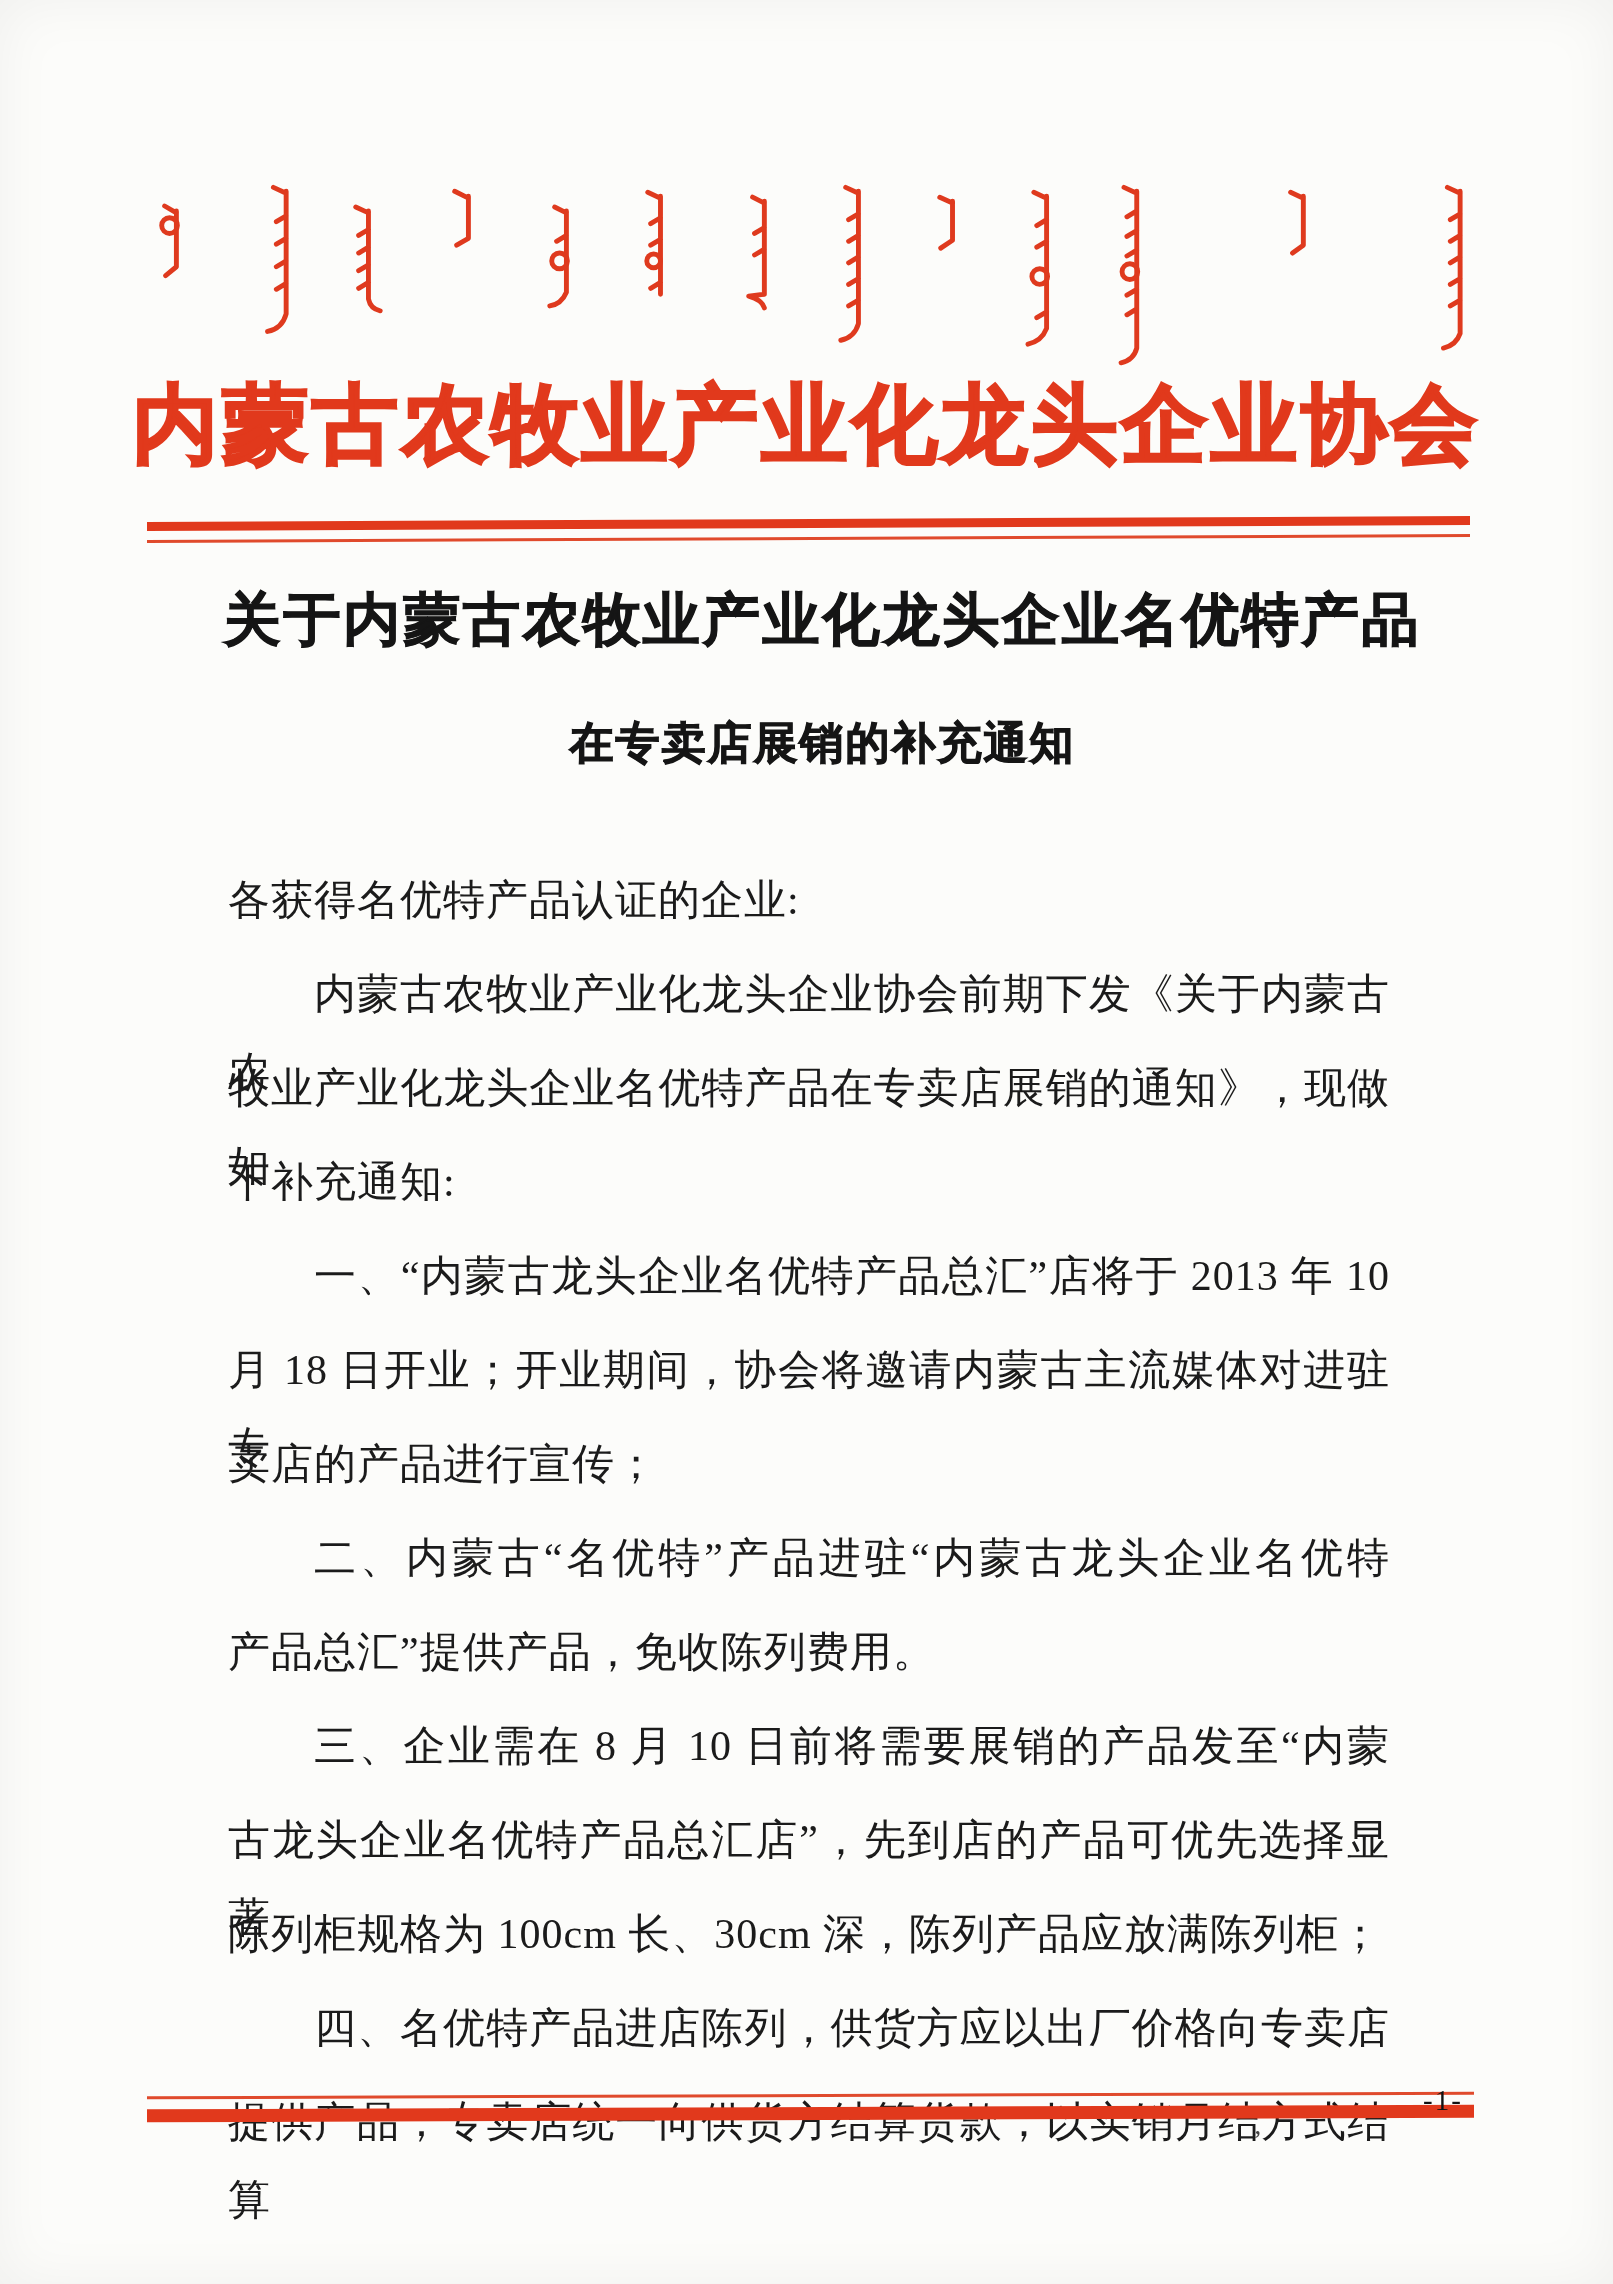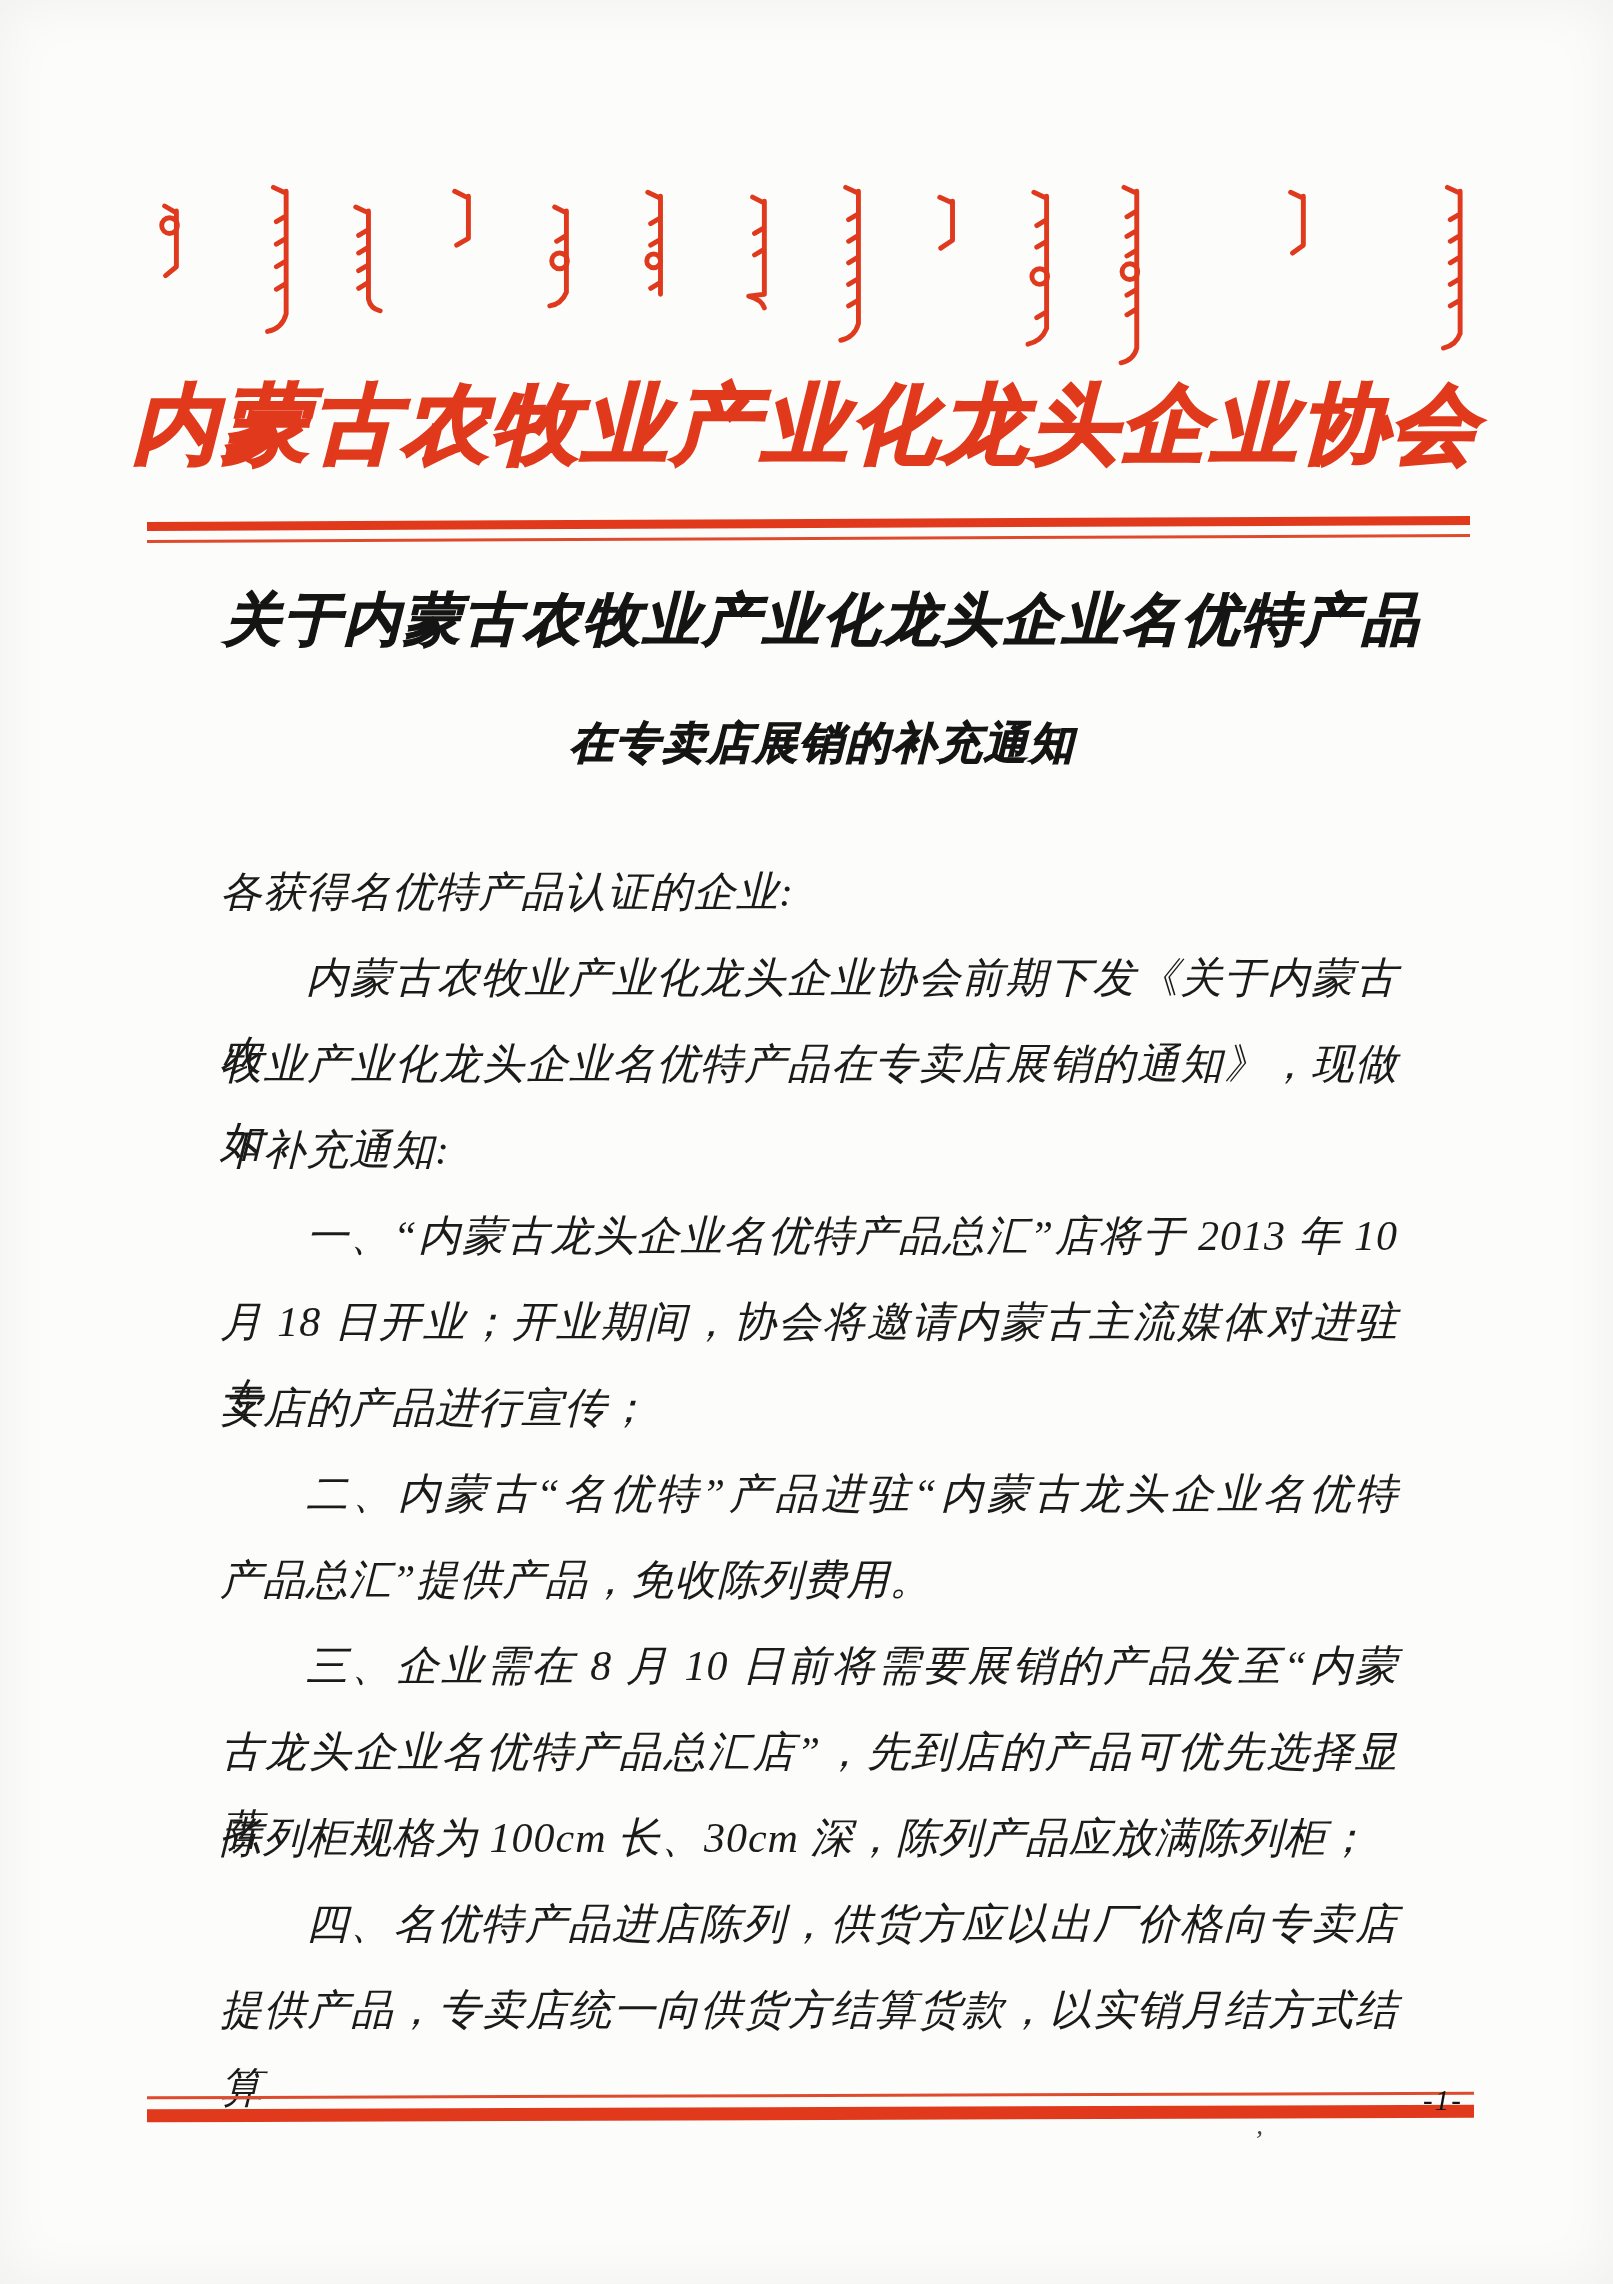--- a/index.html
+++ b/index.html
@@ -6,21 +6,20 @@
   body{background:#e8e8e6;}
   .page{
     position:relative;
     width:1613px;height:2285px;
     margin:0 auto;
     background:#fcfcfa;
     box-shadow:inset 0 0 59px rgba(0,0,0,.05);
     overflow:hidden;
     font-family:"Liberation Serif","DejaVu Serif",serif;
     color:#1b1b1b;
-    font-style:italic;
   }
   .mongolian{position:absolute;left:0;top:0;width:1613px;height:412px;}
   .org-title{
     position:absolute;left:0;right:0;top:376px;
     margin:0;text-align:center;
     font-size:86px;line-height:1.15;font-weight:900;
     color:#e1391c;
     -webkit-text-stroke:2.5px #e1391c;
     letter-spacing:3.9px;white-space:nowrap;
   }
@@ -34,21 +33,21 @@
     white-space:nowrap;
     padding-left:32px;
   }
   .doc-title-1{top:582px;font-size:57px;letter-spacing:2.9px;}
   .doc-title-2{top:714px;font-size:44px;letter-spacing:2px;}
   .body-text{
     position:absolute;left:212px;top:845px;width:1194px;
     font-size:42px;letter-spacing:1px;
   }
   .body-text p{
-    margin:8px;height:78px;line-height:78px;
+    margin:16px;height:78px;line-height:78px;
     white-space:nowrap;
   }
   .body-text p.justify{
     white-space:normal;
     text-align:justify;
     text-align-last:justify;
   }
   .body-text p.indent{text-indent:86px;}
   .rule-thin-bottom{left:147px;right:139px;top:2094px;height:2.9px;background:#e04a2c;transform:rotate(-0.2deg);}
   .rule-thick-bottom{left:147px;right:139px;top:2107px;height:12.7px;transform:rotate(-0.2deg);}

